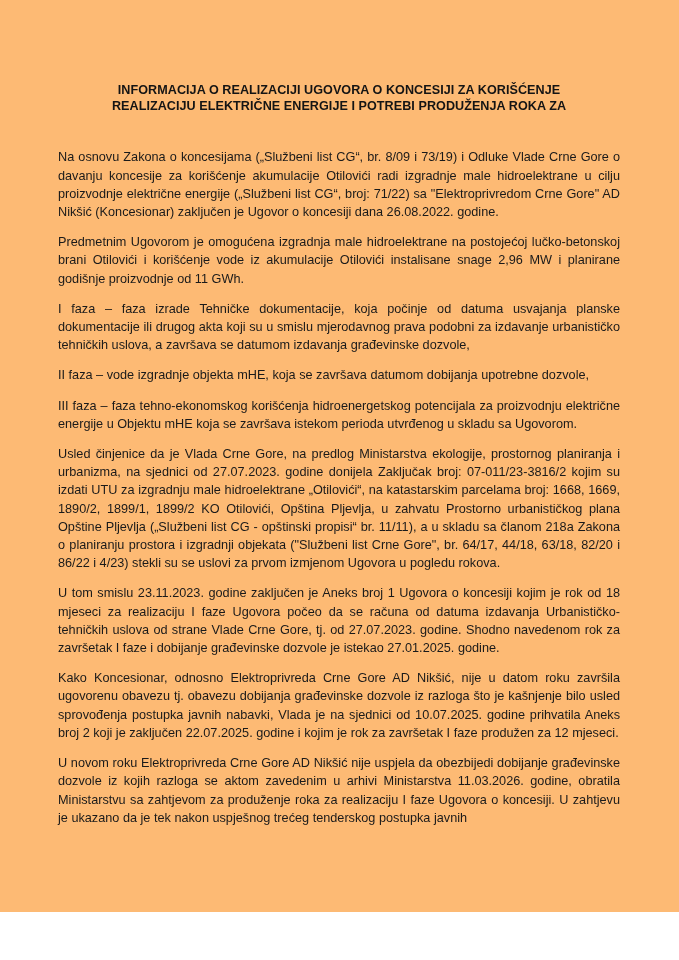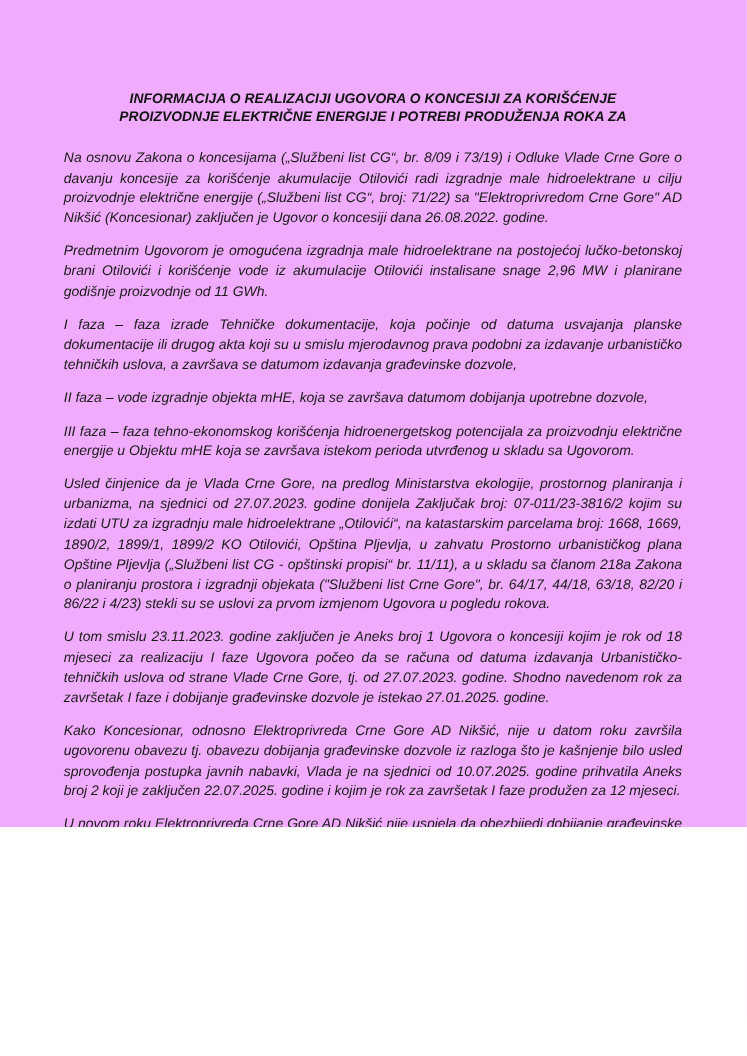--- a/index.html
+++ b/index.html
@@ -7,46 +7,45 @@
     padding: 0;
     background: #ffffff;
   }
   body {
     font-family: "Liberation Sans", sans-serif;
     color: #1a1a1a;
   }
   .page {
     position: relative;
     width: 679px;
-    height: 752px;
-    background: #f0abfc;
+    height: 912px;
+    background: #fdba74;
     overflow: hidden;
     box-sizing: border-box;
-    font-style: italic;
   }
   .content {
     position: absolute;
     left: 58px;
     top: 0;
     width: 562px;
   }
   .doc-title {
     margin-top: 82px;
     font-size: 12.6px;
     font-weight: bold;
     line-height: 16.2px;
     text-align: center;
     letter-spacing: 0.05px;
     color: #141414;
   }
   .doc-title .tline {
     display: block;
   }
   .body-block {
-    margin-top: 20px;
+    margin-top: 34px;
   }
   p.para {
     margin: 0 0 12px 0;
     font-size: 12.7px;
     line-height: 18.2px;
     text-align: justify;
     text-justify: inter-word;
     color: #1a1a1a;
     hyphens: none;
   }
@@ -55,21 +54,21 @@
   }
 </style>
 </head>
 <body>
 
 <div class="page">
   <div class="content">
 
     <div class="doc-title">
       <span class="tline">INFORMACIJA O REALIZACIJI UGOVORA O KONCESIJI ZA KORIŠĆENJE</span>
-      <span class="tline">PROIZVODNJE ELEKTRIČNE ENERGIJE I POTREBI PRODUŽENJA ROKA ZA</span>
+      <span class="tline">REALIZACIJU ELEKTRIČNE ENERGIJE I POTREBI PRODUŽENJA ROKA ZA</span>
     </div>
 
     <div class="body-block">
       <p class="para">Na osnovu Zakona o koncesijama („Službeni list CG“, br. 8/09 i 73/19) i Odluke Vlade Crne Gore o davanju koncesije za korišćenje akumulacije Otilovići radi izgradnje male hidroelektrane u cilju proizvodnje električne energije („Službeni list CG“, broj: 71/22) sa "Elektroprivredom Crne Gore" AD Nikšić (Koncesionar) zaključen je Ugovor o koncesiji dana 26.08.2022. godine.</p>
       <p class="para">Predmetnim Ugovorom je omogućena izgradnja male hidroelektrane na postojećoj lučko-betonskoj brani Otilovići i korišćenje vode iz akumulacije Otilovići instalisane snage 2,96 MW i planirane godišnje proizvodnje od 11 GWh.</p>
       <p class="para">I faza – faza izrade Tehničke dokumentacije, koja počinje od datuma usvajanja planske dokumentacije ili drugog akta koji su u smislu mjerodavnog prava podobni za izdavanje urbanističko tehničkih uslova, a završava se datumom izdavanja građevinske dozvole,</p>
       <p class="para">II faza – vode izgradnje objekta mHE, koja se završava datumom dobijanja upotrebne dozvole,</p>
       <p class="para">III faza – faza tehno-ekonomskog korišćenja hidroenergetskog potencijala za proizvodnju električne energije u Objektu mHE koja se završava istekom perioda utvrđenog u skladu sa Ugovorom.</p>
       <p class="para">Usled činjenice da je Vlada Crne Gore, na predlog Ministarstva ekologije, prostornog planiranja i urbanizma, na sjednici od 27.07.2023. godine donijela Zaključak broj: 07-011/23-3816/2 kojim su izdati UTU za izgradnju male hidroelektrane „Otilovići“, na katastarskim parcelama broj: 1668, 1669, 1890/2, 1899/1, 1899/2 KO Otilovići, Opština Pljevlja, u zahvatu Prostorno urbanističkog plana Opštine Pljevlja („Službeni list CG - opštinski propisi“ br. 11/11), a u skladu sa članom 218a Zakona o planiranju prostora i izgradnji objekata ("Službeni list Crne Gore", br. 64/17, 44/18, 63/18, 82/20 i 86/22 i 4/23) stekli su se uslovi za prvom izmjenom Ugovora u pogledu rokova.</p>
       <p class="para">U  tom smislu 23.11.2023. godine zaključen je Aneks broj 1 Ugovora o koncesiji kojim je  rok od 18 mjeseci za realizaciju I faze Ugovora počeo da se računa od datuma izdavanja Urbanističko-tehničkih uslova od strane Vlade Crne Gore, tj. od 27.07.2023. godine. Shodno navedenom rok za završetak I faze i dobijanje građevinske dozvole je istekao 27.01.2025. godine.</p>

